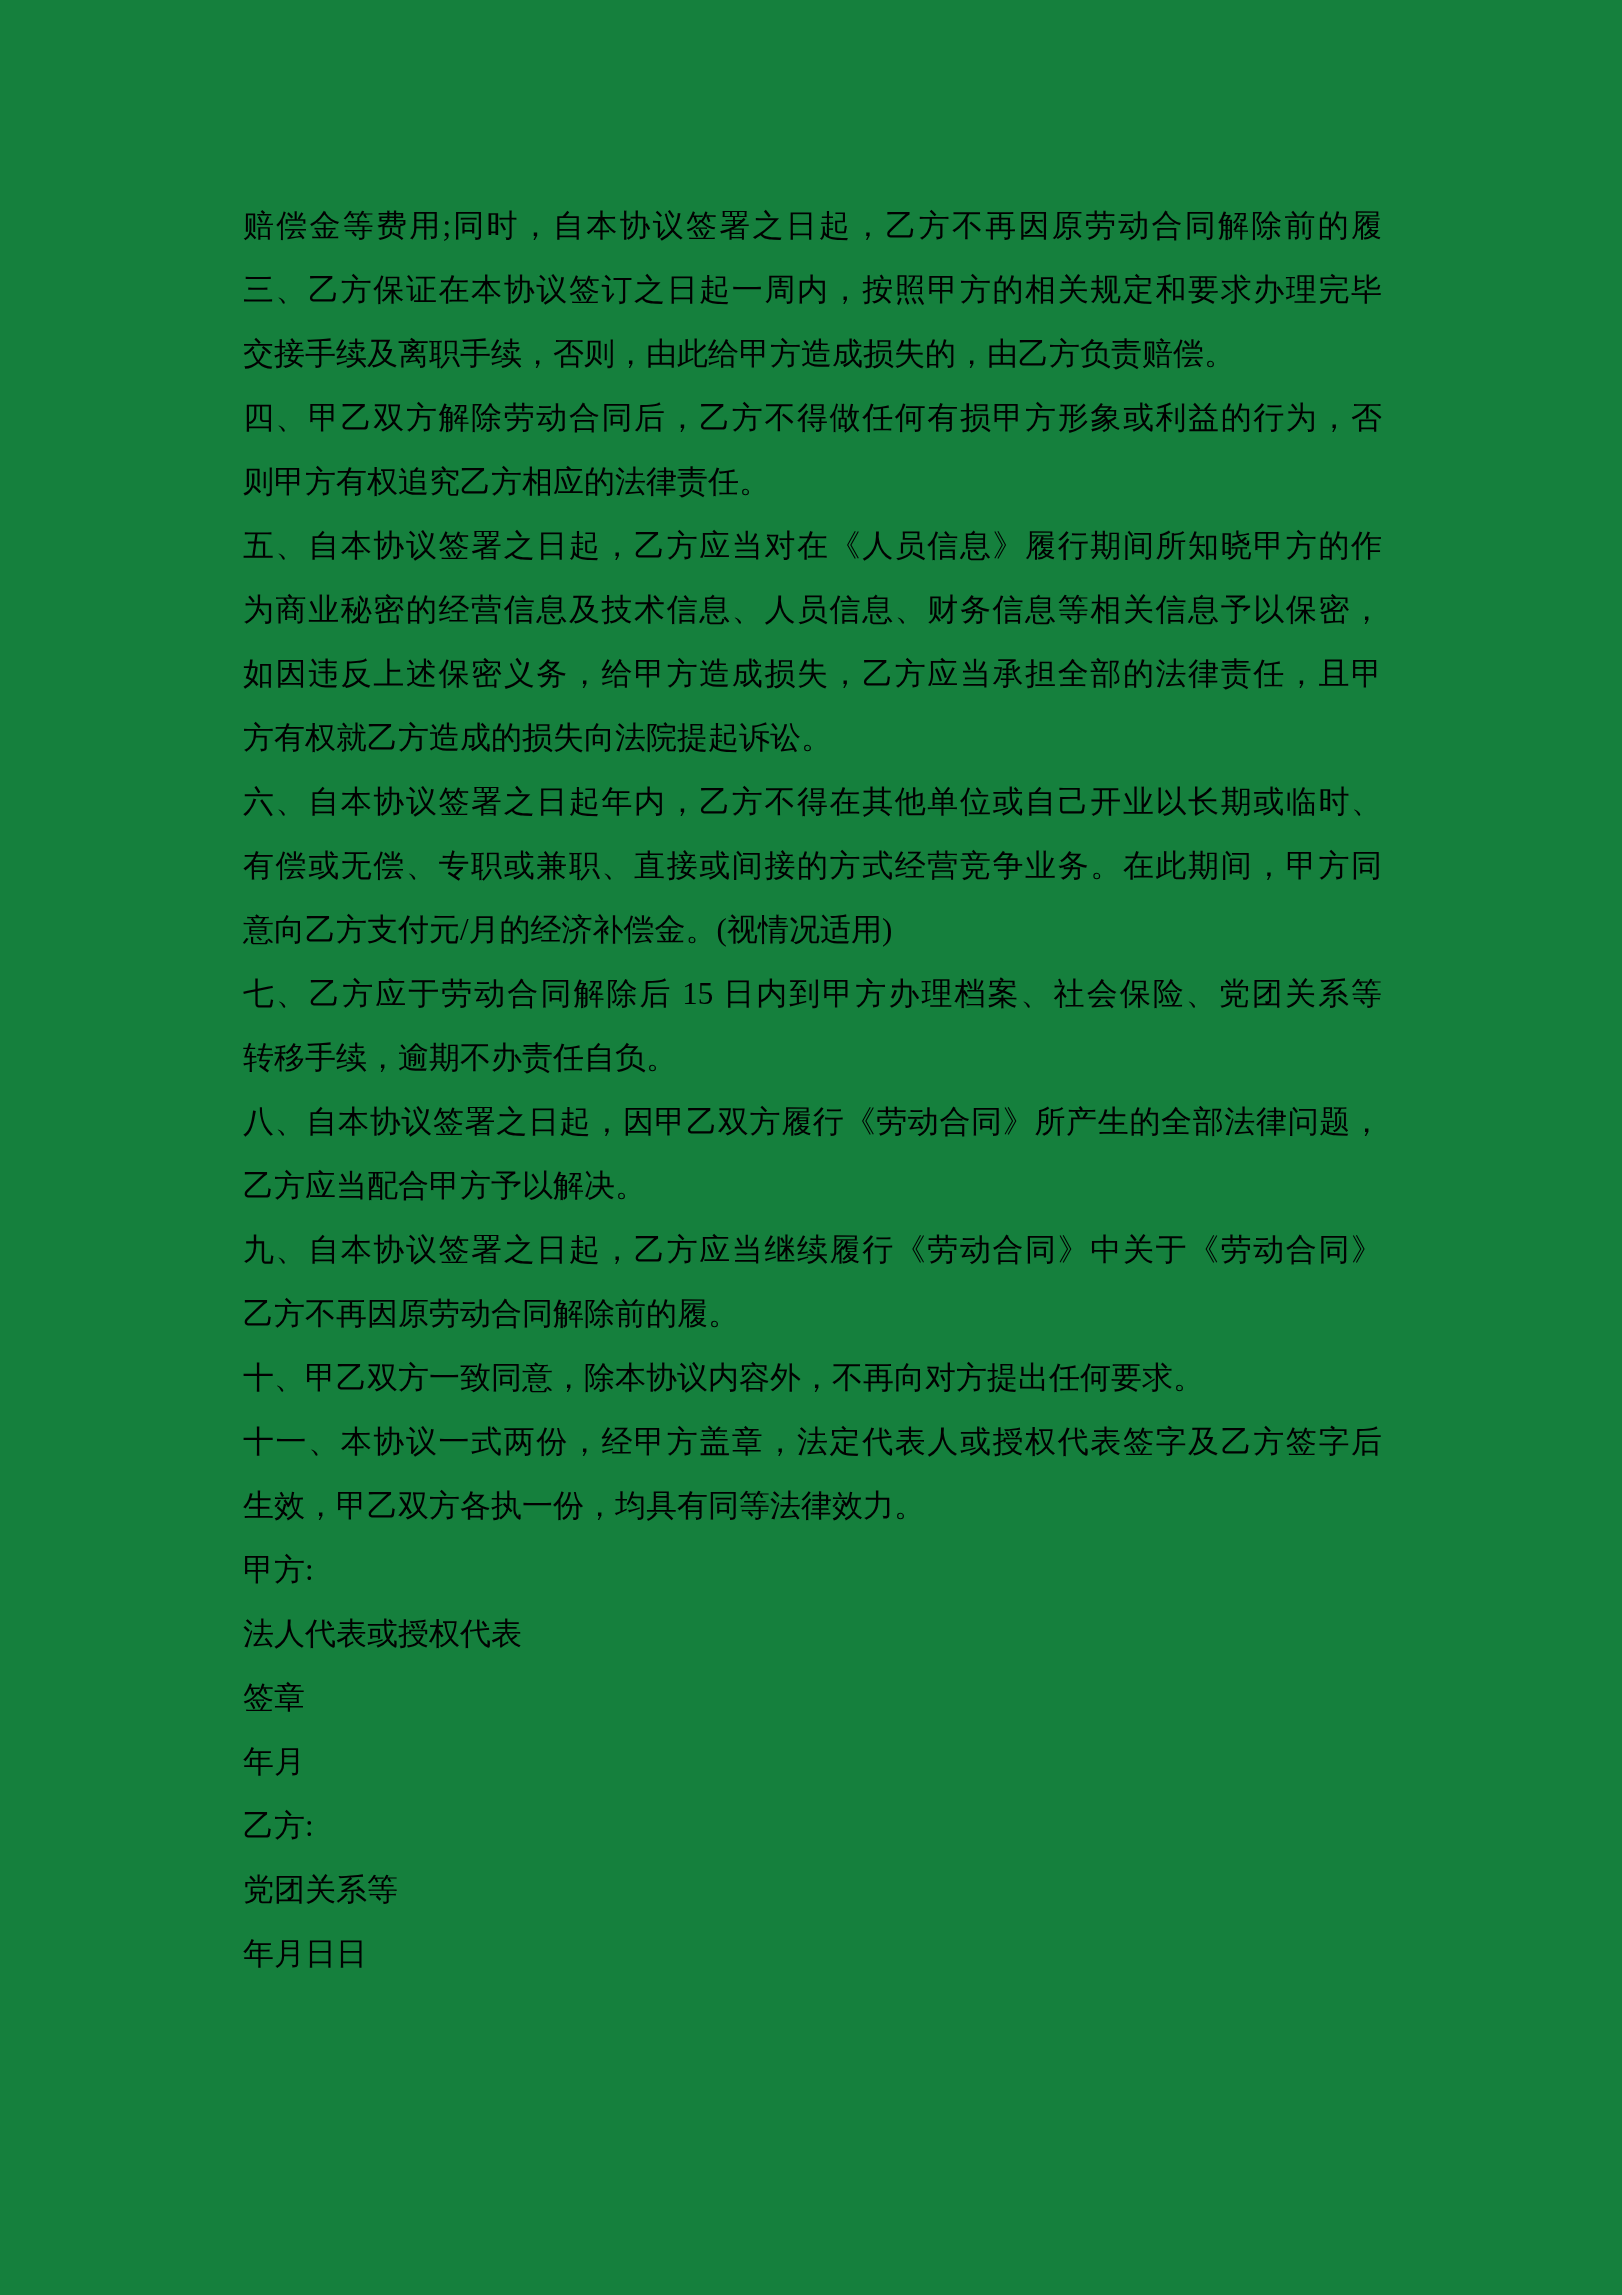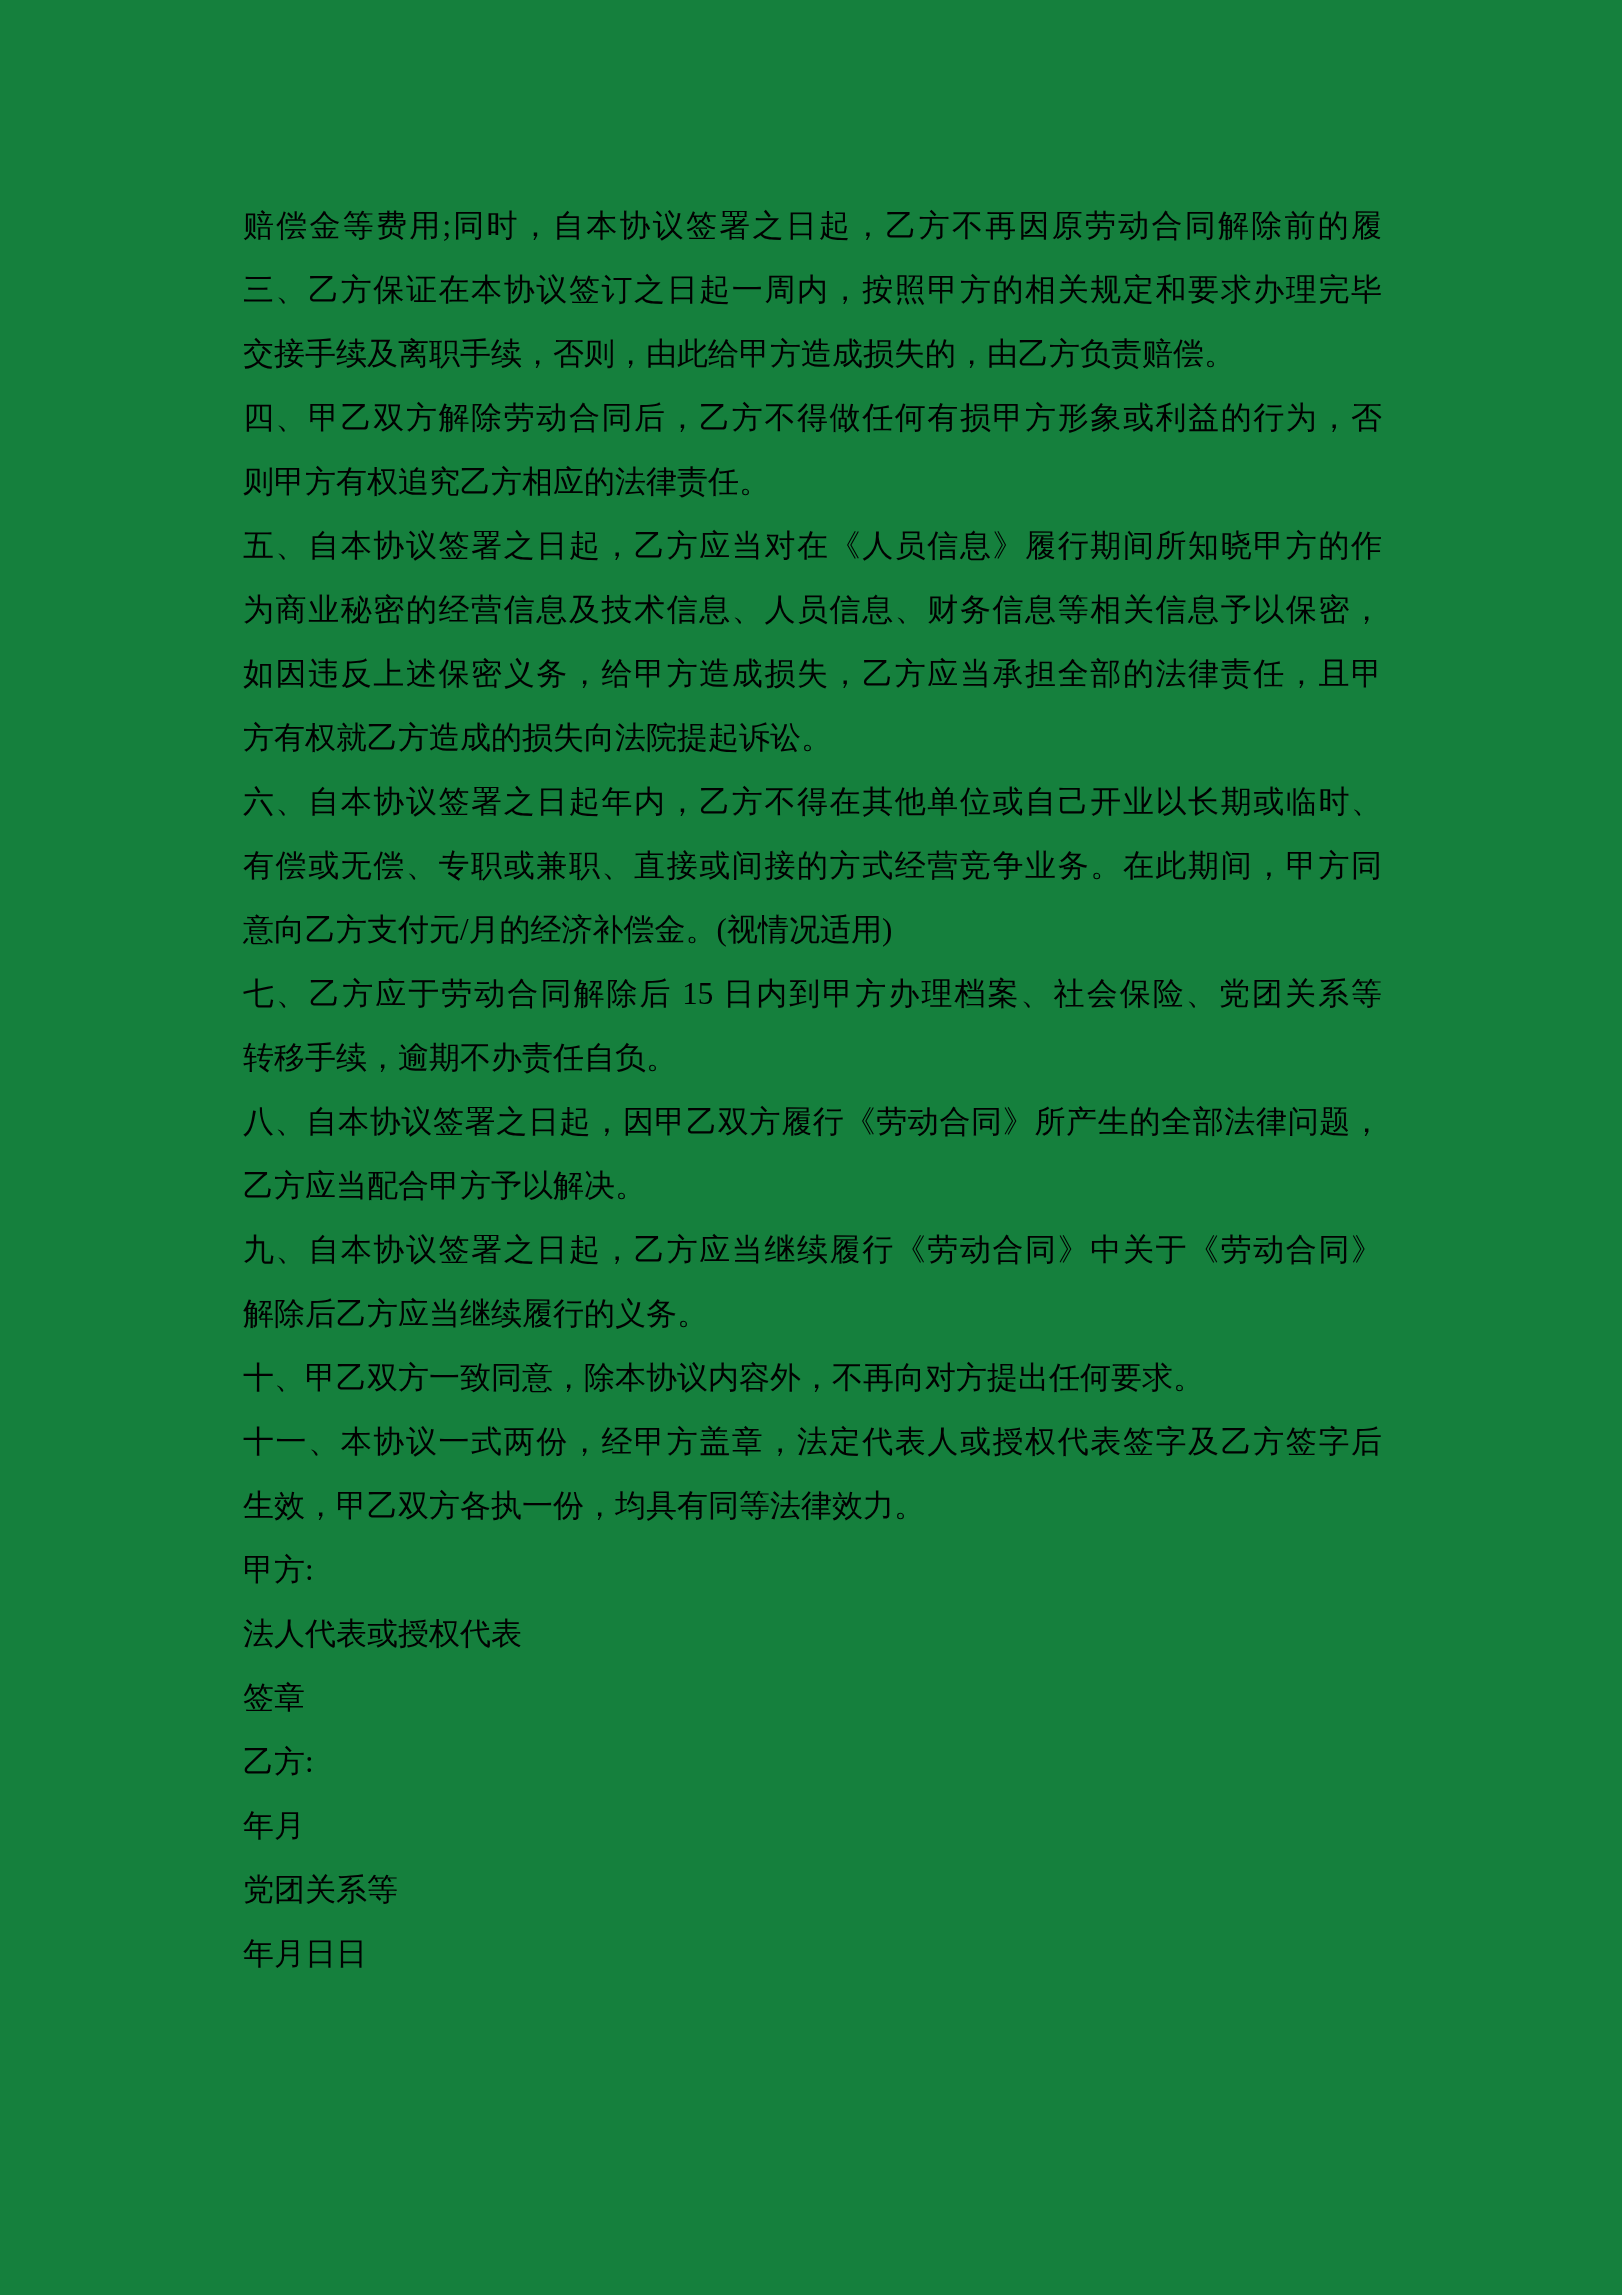--- a/index.html
+++ b/index.html
@@ -53,26 +53,26 @@
     <p class="line full">如因违反上述保密义务，给甲方造成损失，乙方应当承担全部的法律责任，且甲</p>
     <p class="line">方有权就乙方造成的损失向法院提起诉讼。</p>
     <p class="line full">六、自本协议签署之日起年内，乙方不得在其他单位或自己开业以长期或临时、</p>
     <p class="line full">有偿或无偿、专职或兼职、直接或间接的方式经营竞争业务。在此期间，甲方同</p>
     <p class="line">意向乙方支付元/月的经济补偿金。(视情况适用)</p>
     <p class="line full">七、乙方应于劳动合同解除后 15 日内到甲方办理档案、社会保险、党团关系等</p>
     <p class="line">转移手续，逾期不办责任自负。</p>
     <p class="line full">八、自本协议签署之日起，因甲乙双方履行《劳动合同》所产生的全部法律问题，</p>
     <p class="line">乙方应当配合甲方予以解决。</p>
     <p class="line full">九、自本协议签署之日起，乙方应当继续履行《劳动合同》中关于《劳动合同》</p>
-    <p class="line">解除后乙方应当继续履行的义务。</p>
+    <p class="line">乙方不再因原劳动合同解除前的履。</p>
     <p class="line">十、甲乙双方一致同意，除本协议内容外，不再向对方提出任何要求。</p>
     <p class="line full">十一、本协议一式两份，经甲方盖章，法定代表人或授权代表签字及乙方签字后</p>
     <p class="line">生效，甲乙双方各执一份，均具有同等法律效力。</p>
     <p class="line">甲方:</p>
     <p class="line">法人代表或授权代表</p>
     <p class="line">签章</p>
+    <p class="line">年月</p>
     <p class="line">乙方:</p>
-    <p class="line">年月</p>
     <p class="line">党团关系等</p>
     <p class="line">年月日日</p>
   </main>
 </div>
 
 
 </body></html>

